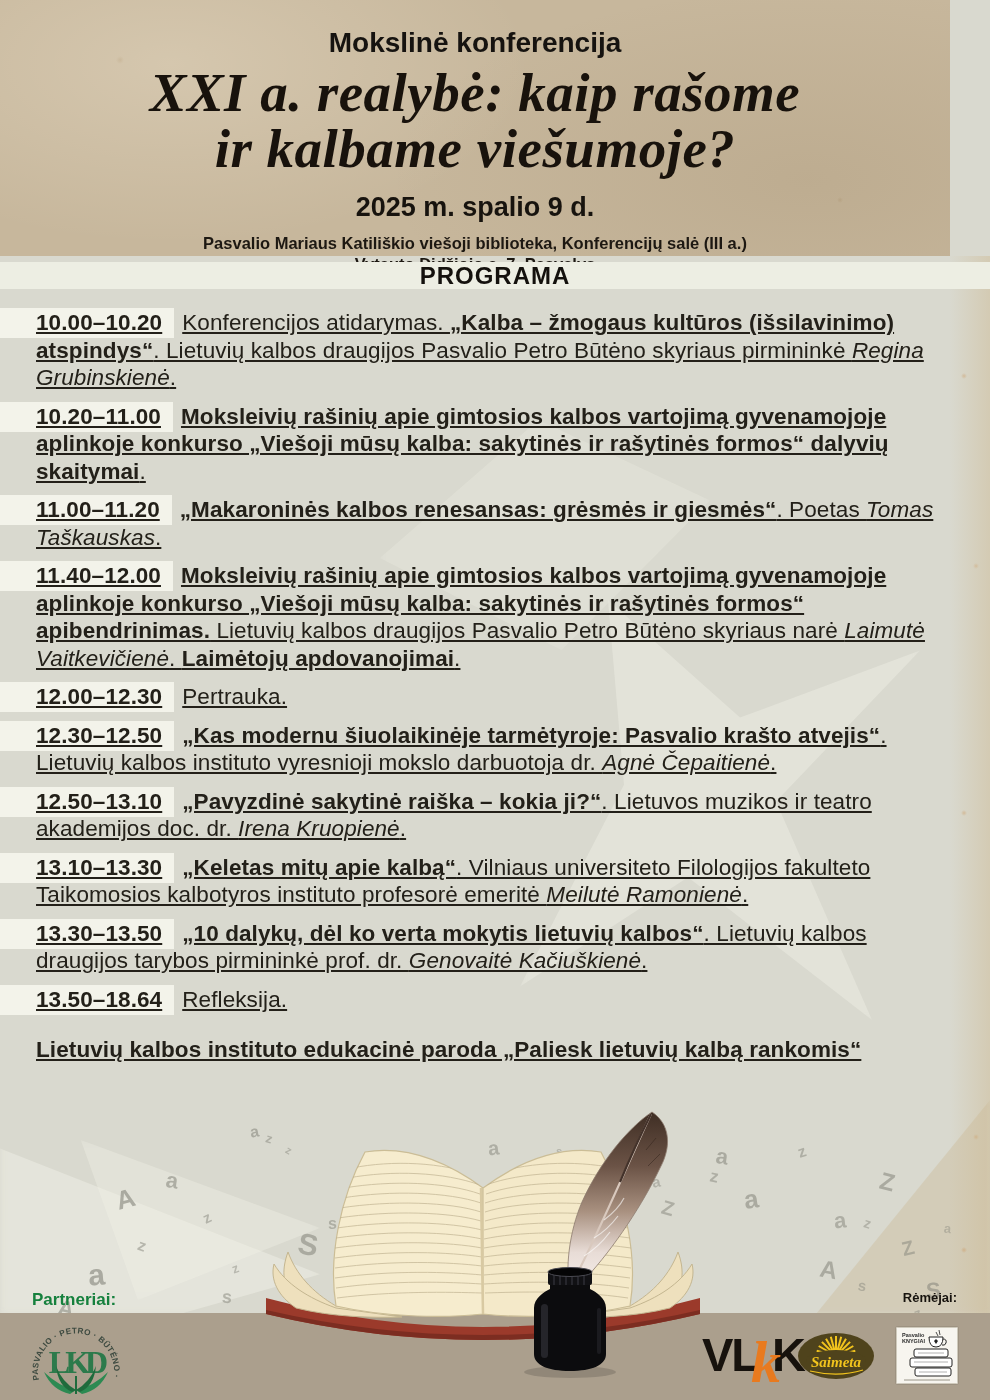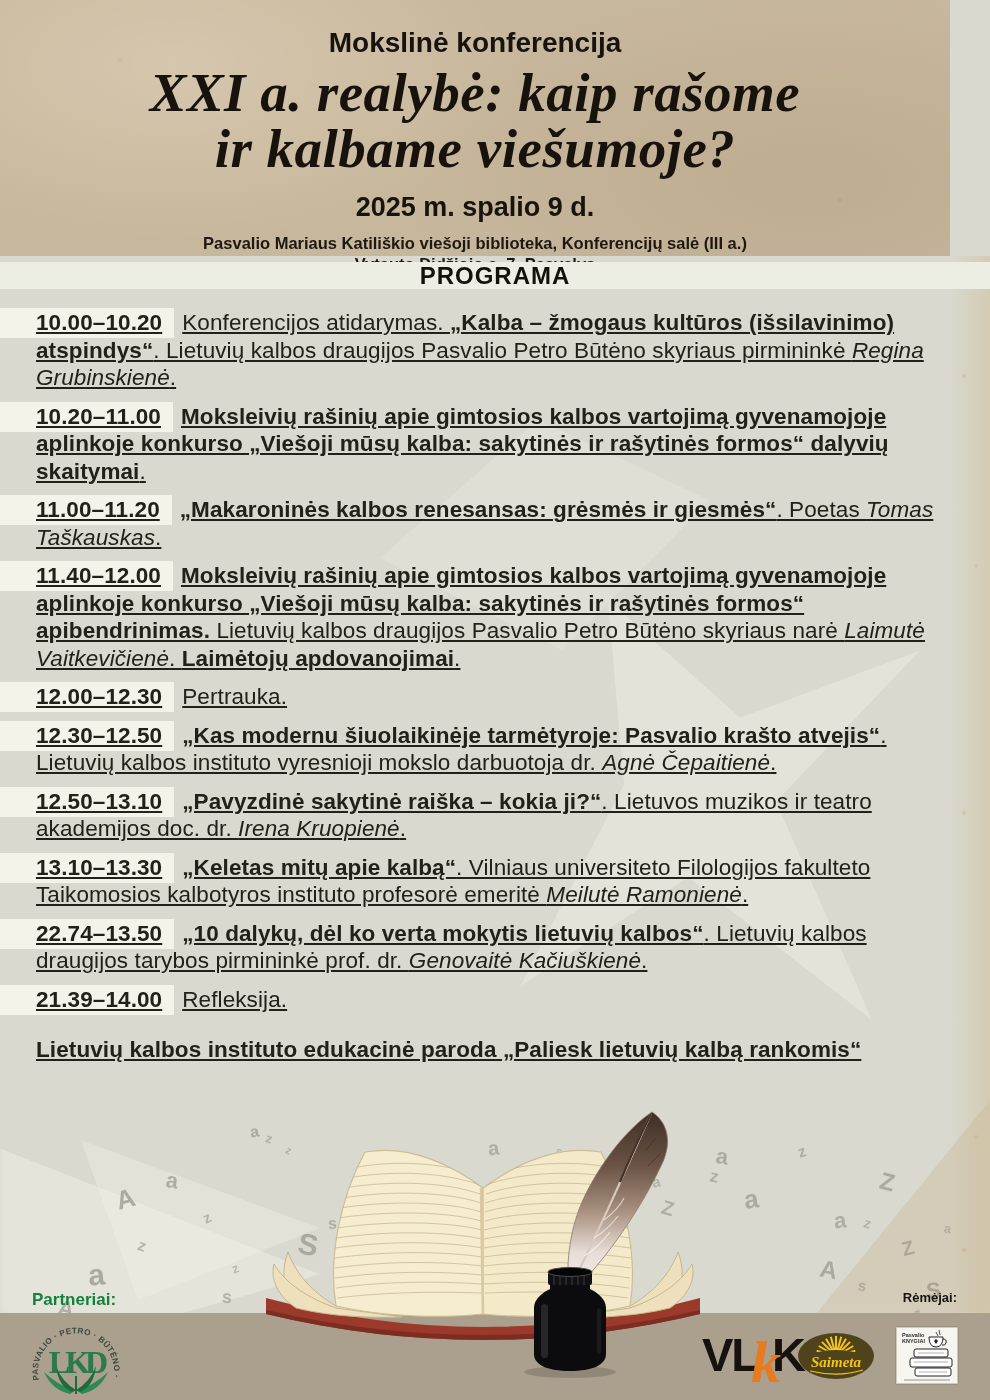--- a/index.html
+++ b/index.html
@@ -103,22 +103,22 @@
 
   <div class="program" id="program-list">
       <p class="entry"><span class="time">10.00–10.20</span><span class="seg-r">Konferencijos atidarymas. </span><span class="seg-b">„Kalba – žmogaus kultūros (išsilavinimo) atspindys“</span><span class="seg-r">. Lietuvių kalbos draugijos Pasvalio Petro Būtėno skyriaus pirmininkė </span><span class="seg-i">Regina Grubinskienė</span><span class="seg-r">.</span></p>
       <p class="entry"><span class="time">10.20–11.00</span><span class="seg-b">Moksleivių rašinių apie gimtosios kalbos vartojimą gyvenamojoje aplinkoje konkurso „Viešoji mūsų kalba: sakytinės ir rašytinės formos“ dalyvių skaitymai</span><span class="seg-r">.</span></p>
       <p class="entry"><span class="time">11.00–11.20</span><span class="seg-b">„Makaroninės kalbos renesansas: grėsmės ir giesmės“</span><span class="seg-r">. Poetas </span><span class="seg-i">Tomas Taškauskas</span><span class="seg-r">.</span></p>
       <p class="entry"><span class="time">11.40–12.00</span><span class="seg-b">Moksleivių rašinių apie gimtosios kalbos vartojimą gyvenamojoje aplinkoje konkurso „Viešoji mūsų kalba: sakytinės ir rašytinės formos“ apibendrinimas.</span><span class="seg-r"> Lietuvių kalbos draugijos Pasvalio Petro Būtėno skyriaus narė </span><span class="seg-i">Laimutė Vaitkevičienė</span><span class="seg-r">. </span><span class="seg-b">Laimėtojų apdovanojimai</span><span class="seg-r">.</span></p>
       <p class="entry"><span class="time">12.00–12.30</span><span class="seg-r">Pertrauka.</span></p>
       <p class="entry"><span class="time">12.30–12.50</span><span class="seg-b">„Kas modernu šiuolaikinėje tarmėtyroje: Pasvalio krašto atvejis“</span><span class="seg-r">. Lietuvių kalbos instituto vyresnioji mokslo darbuotoja dr. </span><span class="seg-i">Agnė Čepaitienė</span><span class="seg-r">.</span></p>
       <p class="entry"><span class="time">12.50–13.10</span><span class="seg-b">„Pavyzdinė sakytinė raiška – kokia ji?“</span><span class="seg-r">. Lietuvos muzikos ir teatro akademijos doc. dr. </span><span class="seg-i">Irena Kruopienė</span><span class="seg-r">.</span></p>
       <p class="entry"><span class="time">13.10–13.30</span><span class="seg-b">„Keletas mitų apie kalbą“</span><span class="seg-r">. Vilniaus universiteto Filologijos fakulteto Taikomosios kalbotyros instituto profesorė emeritė </span><span class="seg-i">Meilutė Ramonienė</span><span class="seg-r">.</span></p>
-      <p class="entry"><span class="time">22.74–13.50</span><span class="seg-b">„10 dalykų, dėl ko verta mokytis lietuvių kalbos“</span><span class="seg-r">. Lietuvių kalbos draugijos tarybos pirmininkė prof. dr. </span><span class="seg-i">Genovaitė Kačiuškienė</span><span class="seg-r">.</span></p>
-      <p class="entry"><span class="time">21.39–14.00</span><span class="seg-r">Refleksija.</span></p>
+      <p class="entry"><span class="time">13.30–13.50</span><span class="seg-b">„10 dalykų, dėl ko verta mokytis lietuvių kalbos“</span><span class="seg-r">. Lietuvių kalbos draugijos tarybos pirmininkė prof. dr. </span><span class="seg-i">Genovaitė Kačiuškienė</span><span class="seg-r">.</span></p>
+      <p class="entry"><span class="time">13.50–18.64</span><span class="seg-r">Refleksija.</span></p>
       <p class="exhibition">Lietuvių kalbos instituto edukacinė paroda „Paliesk lietuvių kalbą rankomis“</p>
     </div>
 
   <div class="scatter" id="scatter">
       <span style="left: 250px; top: 1124px; font-size: 16px; opacity: 0.55; transform: rotate(-10deg);">a</span>
       <span style="left: 266px; top: 1132px; font-size: 13px; opacity: 0.5; transform: rotate(18deg);">z</span>
       <span style="left: 286px; top: 1145px; font-size: 11px; opacity: 0.45; transform: rotate(30deg);">z</span>
       <span style="left: 116px; top: 1186px; font-size: 26px; opacity: 0.6; transform: rotate(-15deg);">A</span>
       <span style="left: 166px; top: 1170px; font-size: 22px; opacity: 0.55; transform: rotate(8deg);">a</span>
       <span style="left: 203px; top: 1210px; font-size: 15px; opacity: 0.5; transform: rotate(-25deg);">z</span>

